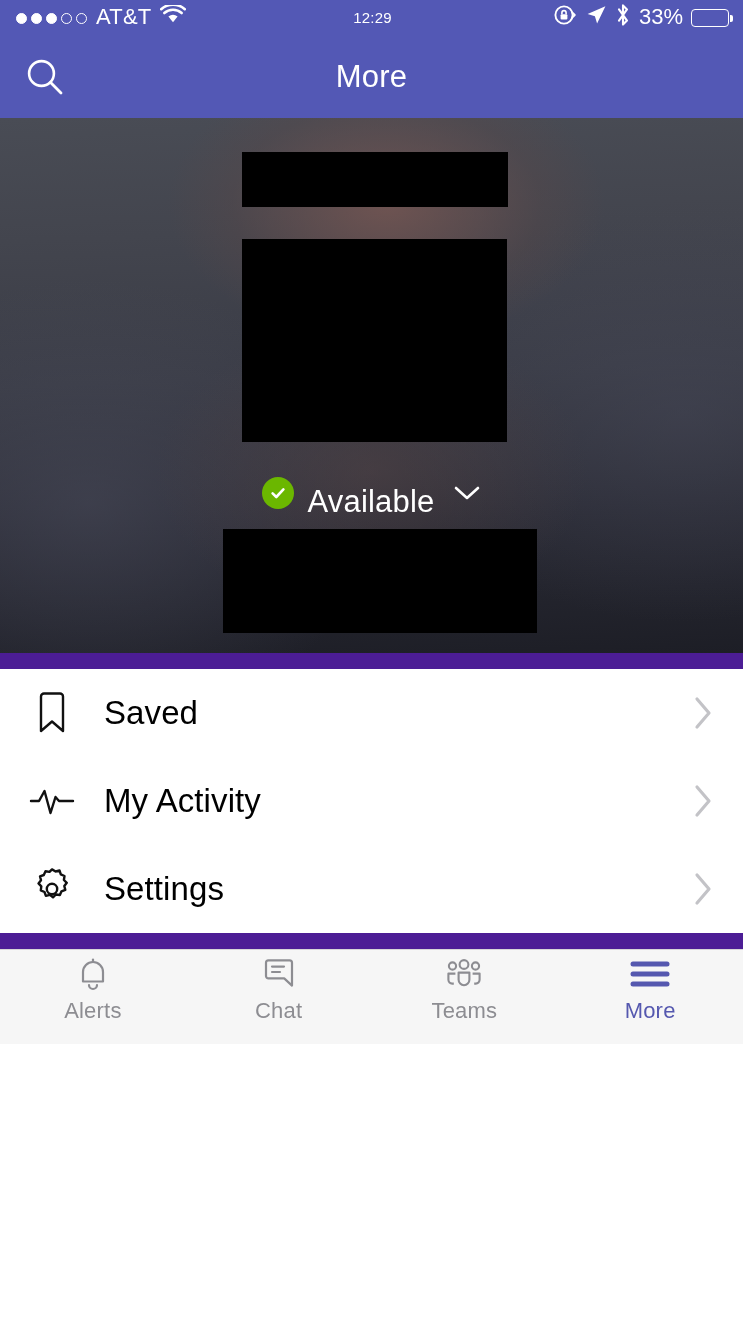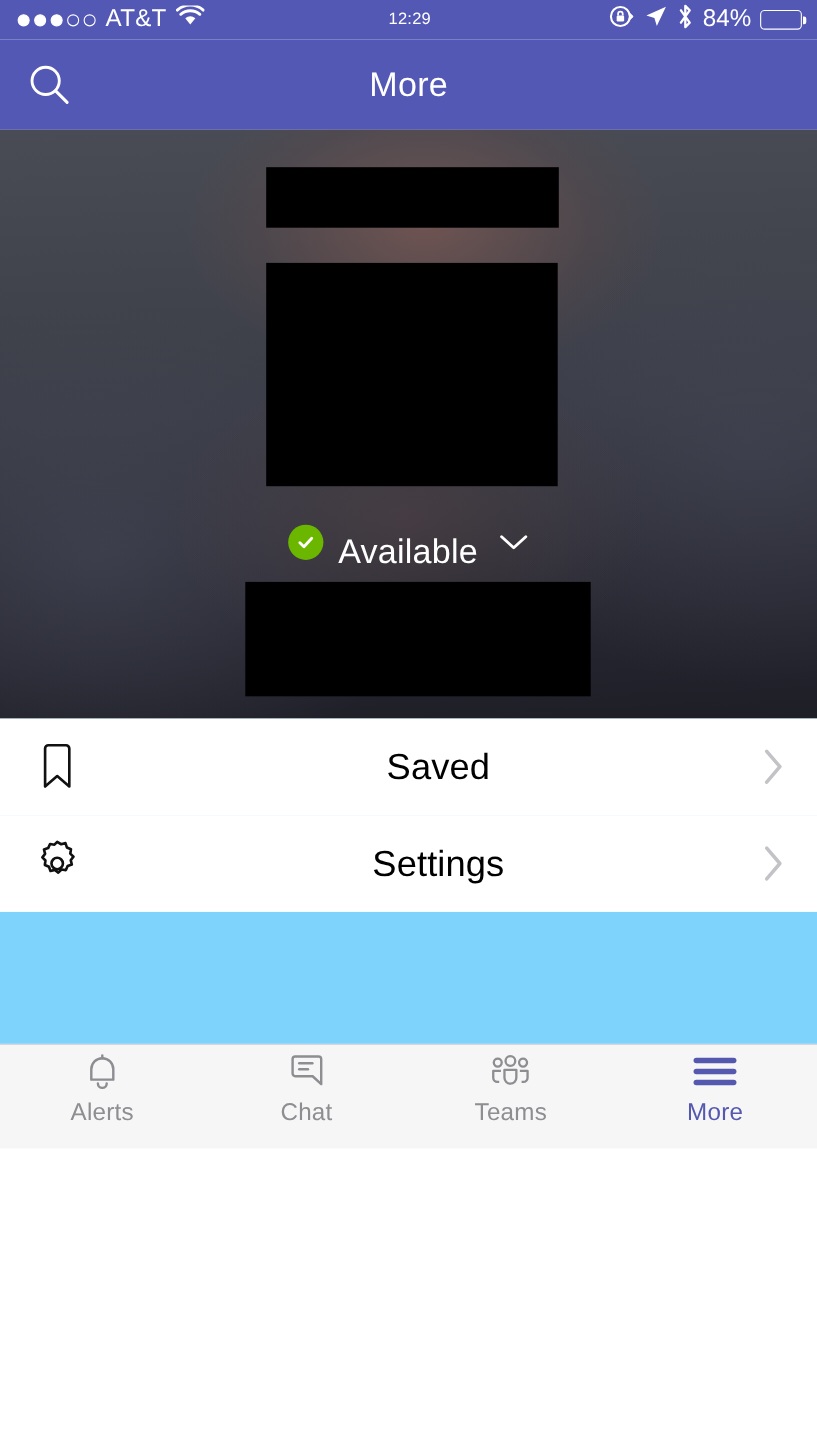--- a/index.html
+++ b/index.html
@@ -187,24 +187,23 @@
     margin-top: 18px;
   }
   .status-chevron {
     display: flex;
     align-items: center;
     margin-left: 5px;
   }
 
   
   .menu {
-    background: #7dd3fc;
+    background: #4c1d95;
     flex: 1 1 auto;
-    padding-top: 0;
-    text-align: center;
+    padding-top: 16px;
   }
   .menu-item {
     height: 88px;
     display: flex;
     align-items: center;
     padding: 0 22px 0 26px;
     box-sizing: border-box;
     cursor: pointer;
     background: #ffffff;
   }
@@ -298,21 +297,21 @@
       <span>
         <svg width="22" height="22" viewBox="0 0 22 22">
           <path d="M20.4 2.2 L2.6 10.1 L9.9 12.3 L12.1 19.6 Z" fill="#ffffff"></path>
         </svg>
       </span>
       <span>
         <svg width="16" height="24" viewBox="0 0 16 24">
           <path d="M4 6.4 L12 17.6 L8 21.6 V2.4 L12 6.4 L4 17.6" fill="none" stroke="#ffffff" stroke-width="2.1" stroke-linecap="round" stroke-linejoin="round"></path>
         </svg>
       </span>
-      <span class="batt-pct">84%</span>
+      <span class="batt-pct">33%</span>
       <span class="battery">
         <span class="battery-fill" style="width:96%"></span>
       </span>
     </div>
   </div>
 
   <div class="nav-bar">
     <div class="nav-search">
       <svg width="42" height="42" viewBox="0 0 42 42">
         <circle cx="17.5" cy="17.5" r="12.4" fill="none" stroke="#ffffff" stroke-width="2.6"></circle>
@@ -351,20 +350,33 @@
         </svg>
       </span>
       <span class="menu-label">Saved</span>
       <span class="menu-chevron">
         <svg width="20" height="34" viewBox="0 0 20 34">
           <path d="M4 3 L16 17 L4 31" fill="none" stroke="#c3c3c7" stroke-width="3.2" stroke-linecap="round" stroke-linejoin="round"></path>
         </svg>
       </span>
     </div>
 
+    <div class="menu-item">
+      <span class="menu-icon">
+        <svg width="48" height="36" viewBox="0 0 48 36">
+          <path d="M3 18 H11 L16.5 8 L22.5 30 L27.5 14 L31 18 H45" fill="none" stroke="#111111" stroke-width="2.4" stroke-linecap="round" stroke-linejoin="round"></path>
+        </svg>
+      </span>
+      <span class="menu-label">My Activity</span>
+      <span class="menu-chevron">
+        <svg width="20" height="34" viewBox="0 0 20 34">
+          <path d="M4 3 L16 17 L4 31" fill="none" stroke="#c3c3c7" stroke-width="3.2" stroke-linecap="round" stroke-linejoin="round"></path>
+        </svg>
+      </span>
+    </div>
 
     <div class="menu-item">
       <span class="menu-icon">
         <svg width="46" height="46" viewBox="0 0 46 46">
           <path d="M23 3.4
                    l3.6 2.1 3.9-1.0 1.3 3.9 3.7 1.6 -0.6 4.0 2.9 2.8 -2.5 3.2 1.0 3.9 -3.8 1.4 -1.6 3.7 -4.0-0.5 -2.9 2.8 -3.1-2.5 -4.0 1.0 -1.4-3.8 -3.7-1.7 0.5-4.0 -2.8-2.9 2.5-3.1 -1.0-4.0 3.8-1.3 1.7-3.7 4.0 0.6 Z" fill="none" stroke="#111111" stroke-width="2.4" stroke-linejoin="round"></path>
           <circle cx="23" cy="23" r="5.2" fill="none" stroke="#111111" stroke-width="2.4"></circle>
         </svg>
       </span>
       <span class="menu-label">Settings</span>

